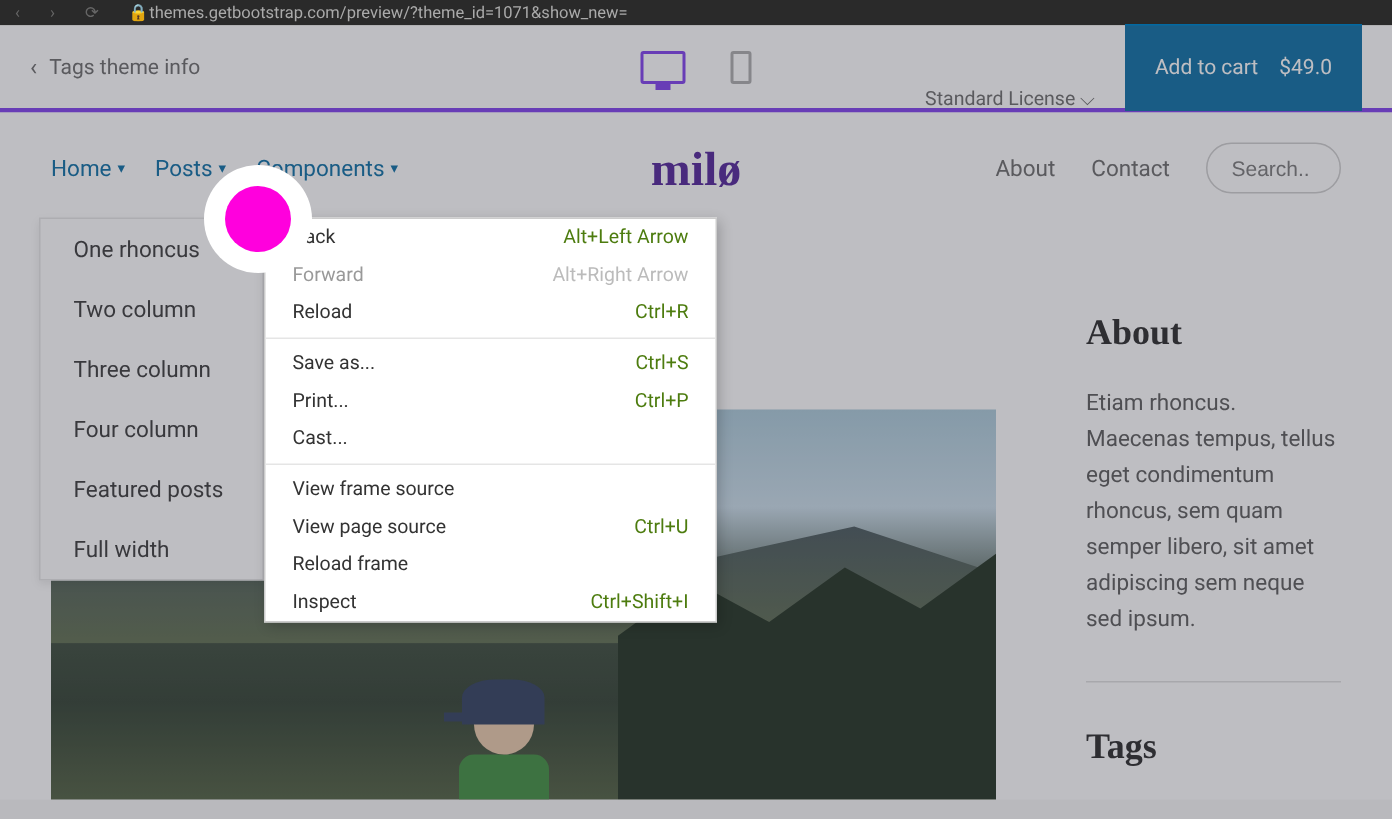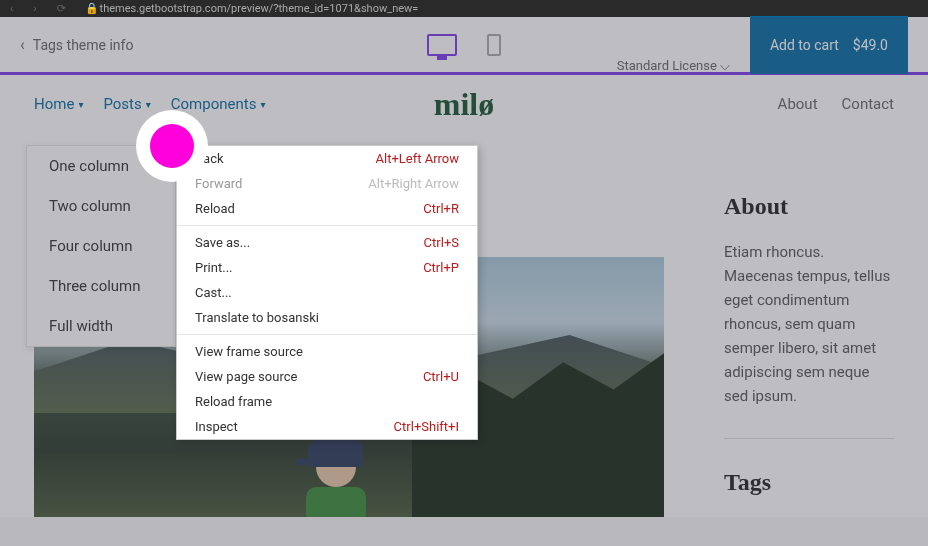--- a/index.html
+++ b/index.html
@@ -88,21 +88,21 @@
       gap: 4px;
     }
     .nav-item .caret { font-size: 10px; }
     .logo {
       position: absolute;
       left: 50%;
       transform: translateX(-50%);
       font-family: Georgia, serif;
       font-size: 32px;
       font-weight: bold;
-      color: #14532d;
+      color: #4c1d95;
     }
     .nav-right { margin-left: auto; display: flex; align-items: center; gap: 24px; }
     .nav-link { color: #666; font-size: 15px; cursor: pointer; }
     .search-box {
       border: 1px solid #ccc;
       border-radius: 20px;
       padding: 8px 16px;
       font-size: 14px;
       width: 90px;
       outline: none;
@@ -194,21 +194,21 @@
       font-size: 13px;
     }
     .context-menu .cm-item {
       display: flex;
       justify-content: space-between;
       padding: 5px 18px;
       cursor: pointer;
       color: #333;
     }
     .context-menu .cm-item.disabled { color: #999; cursor: default; }
-    .context-menu .cm-item .shortcut { color: #b91c1c; }
+    .context-menu .cm-item .shortcut { color: #4d7c0f; }
     .context-menu .cm-item.disabled .shortcut { color: #bbb; margin-left: 24px; }
     .context-menu hr { border: none; border-top: 1px solid #e5e5e5; margin: 4px 0; }
     .overlay {
       position: absolute;
       top: 17px;
       left: 0;
       right: 0;
       bottom: 0;
       background: rgba(70,70,80,0.35);
       z-index: 10;
@@ -273,20 +273,21 @@
       </div>
       <div class="nav-item">
         <span>Components</span>
           <span class="caret">▾</span>
       </div>
     </div>
     <div class="logo">milø</div>
     <div class="nav-right">
       <span class="nav-link">About</span>
       <span class="nav-link">Contact</span>
+      <input class="search-box" placeholder="Search.." style="">
     </div>
   </div>
 
   <div class="main-area">
     <div class="article">
       <h1>&nbsp;</h1>
       <div class="article-img">
         <div class="mountains"></div>
         <div class="trees"></div>
         <div class="person">
@@ -300,24 +301,25 @@
     <div class="sidebar">
       <h2>About</h2>
       <p>Etiam rhoncus. Maecenas tempus, tellus eget condimentum rhoncus, sem quam semper libero, sit amet adipiscing sem neque sed ipsum.</p>
       <hr>
       <h2>Tags</h2>
     </div>
   </div>
 </div>
 
 <div class="dropdown-home">
-  <div class="dd-item">One column</div>
+  <div class="dd-item">One rhoncus</div>
   <div class="dd-item">Two column</div>
+  <div class="dd-item">Three column</div>
   <div class="dd-item">Four column</div>
-  <div class="dd-item">Three column</div>
+  <div class="dd-item">Featured posts</div>
   <div class="dd-item">Full width</div>
 </div>
 
 <div class="overlay"></div>
 
 <div class="context-menu">
   <div id="cm-container">
       <div class="cm-item">
         <span>Back</span>
         <span class="shortcut">Alt+Left Arrow</span>
@@ -335,23 +337,20 @@
         <span>Save as...</span>
         <span class="shortcut">Ctrl+S</span>
       </div>
       <div class="cm-item">
         <span>Print...</span>
         <span class="shortcut">Ctrl+P</span>
       </div>
       <div class="cm-item">
         <span>Cast...</span>
       </div>
-      <div class="cm-item">
-        <span>Translate to bosanski</span>
-      </div>
       <hr>
       <div class="cm-item">
         <span>View frame source</span>
       </div>
       <div class="cm-item">
         <span>View page source</span>
         <span class="shortcut">Ctrl+U</span>
       </div>
       <div class="cm-item">
         <span>Reload frame</span>

